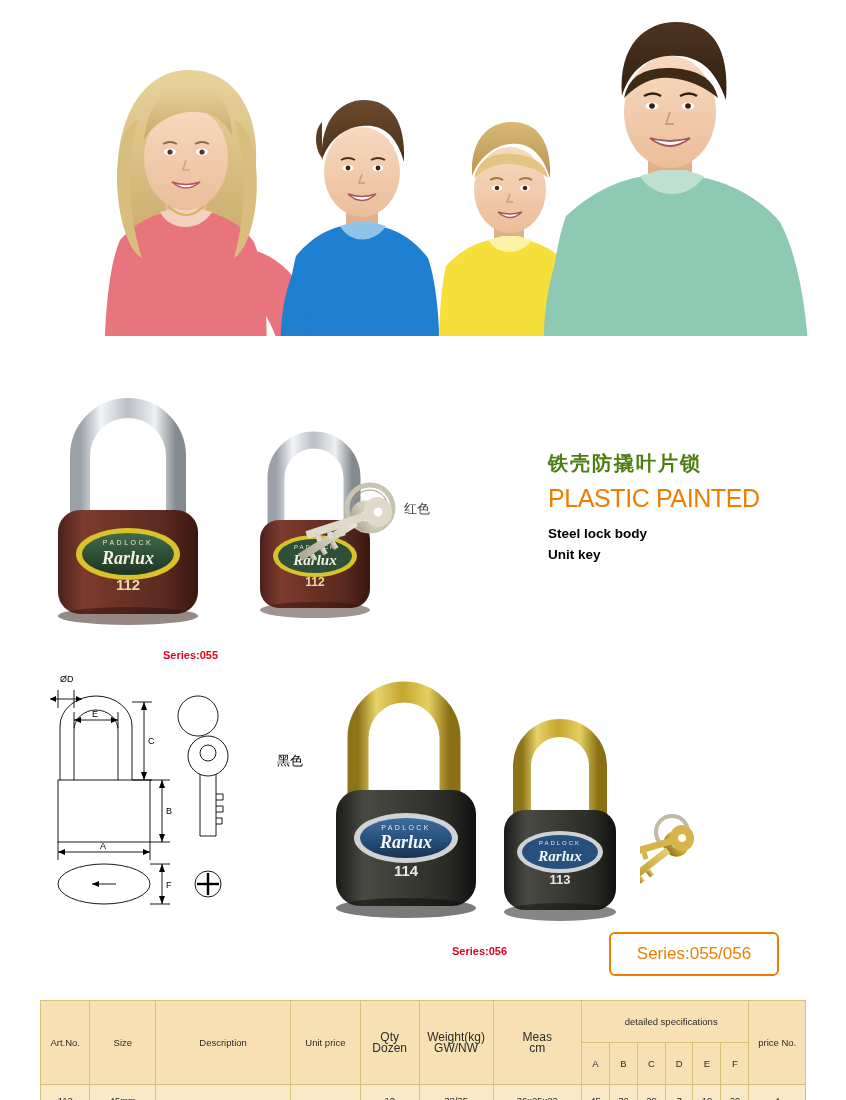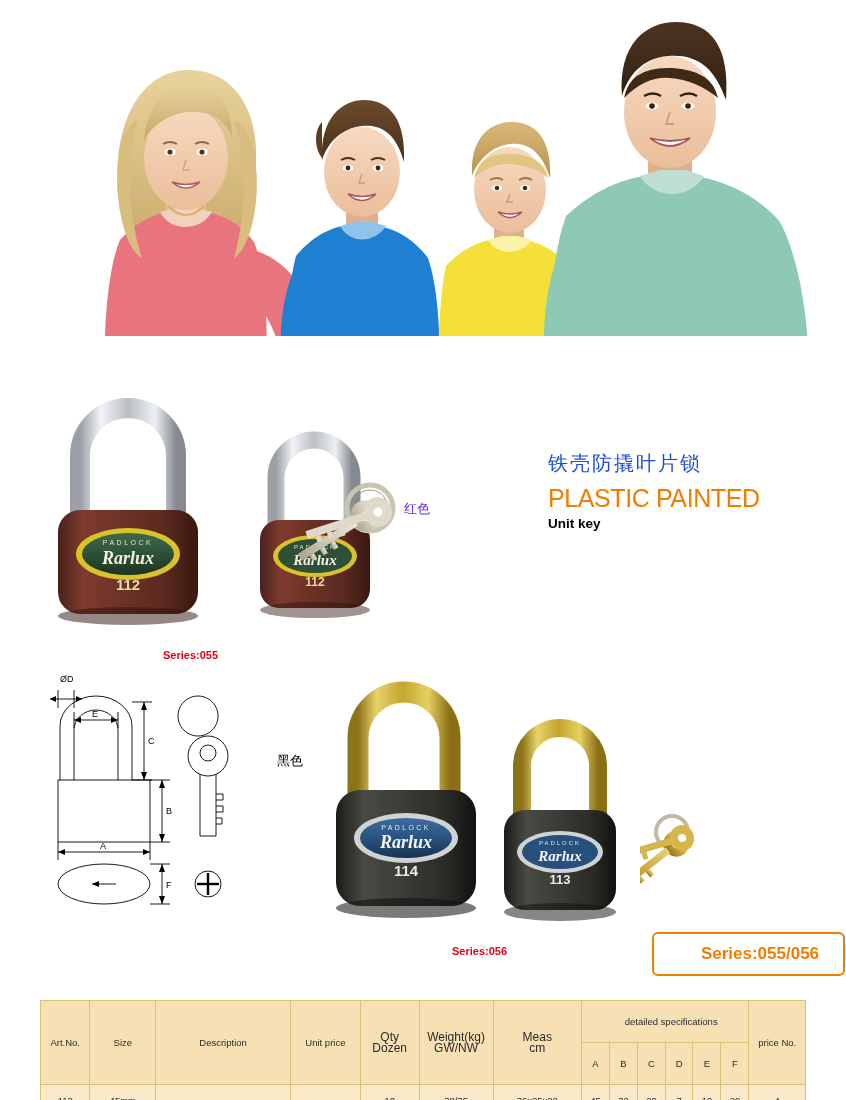--- a/index.html
+++ b/index.html
@@ -40,32 +40,32 @@
   .padlock { position: absolute; }
 
   .series-label {
     position: absolute;
     color: #e3001b;
     font-size: 11px;
     font-weight: bold;
   }
   .color-label {
     position: absolute;
-    color: #6d28d9;
+    color: #404040;
     font-size: 13px;
   }
   .color-label.black { color: #000; }
 
   
   .right-text { position: absolute; left: 548px; top: 70px; width: 290px; }
   .cn-title {
     font-family: "DejaVu Sans", sans-serif;
     font-size: 20px;
-    font-weight: normal;
-    color: #1d4ed8;
+    font-weight: bold;
+    color: #4d7c0f;
     letter-spacing: 2px;
   }
   .en-title {
     color: #f07d00;
     font-size: 25px;
     font-weight: normal;
     line-height: 27px;
     margin-top: 8px;
     letter-spacing: -0.4px;
   }
@@ -78,33 +78,32 @@
   }
   .feature.first { margin-top: 12px; }
 
   
   .tech { position: absolute; left: 40px; top: 290px; width: 250px; height: 250px; }
   .tech svg { display: block; }
 
   
   .series-badge {
     position: absolute;
-    left: 652px;
+    left: 609px;
     top: 552px;
     width: 166px;
     height: 40px;
     border: 2px solid #f07d00;
     border-radius: 6px;
     display: flex;
     align-items: center;
     justify-content: center;
     color: #f07d00;
     font-size: 17px;
-    font-weight: bold;
-    padding-left: 23px;
+    font-weight: normal;
   }
 
   
   .spec-table {
     position: absolute;
     left: 40px;
     top: 1000px;
     width: 766px;
     border-collapse: collapse;
     font-size: 9.5px;
@@ -351,20 +350,21 @@
     </div>
 
     <div class="color-label" style="left:404px; top:120px;">红色</div>
     <div class="series-label" style="left:163px; top:269px;">Series:055</div>
 
     <div class="right-text">
       <div class="cn-title">铁壳防撬叶片锁</div>
       <div class="en-title">
         <div>PLASTIC PAINTED</div>
       </div>
+      <div class="feature first">Steel lock body</div>
       <div class="feature">Unit key</div>
     </div>
 
     <div class="tech" style="left:40px; top:288px;">
       <svg width="250" height="250" viewBox="0 0 250 250">
         <g stroke="#000" stroke-width="0.9" fill="none">
 
           <text x="20" y="14" font-family="Liberation Sans, sans-serif" font-size="9" fill="#000" stroke="none">ØD</text>
           <line x1="18" y1="22" x2="18" y2="40"></line>
           <line x1="34" y1="22" x2="34" y2="40"></line>

